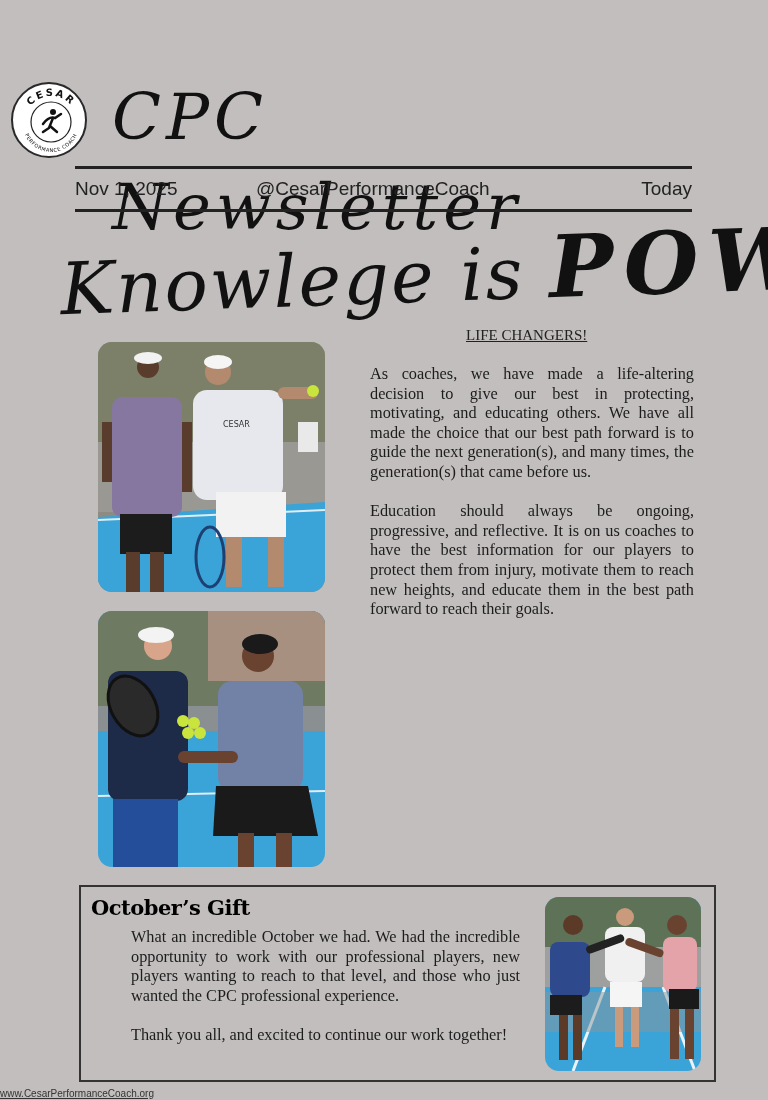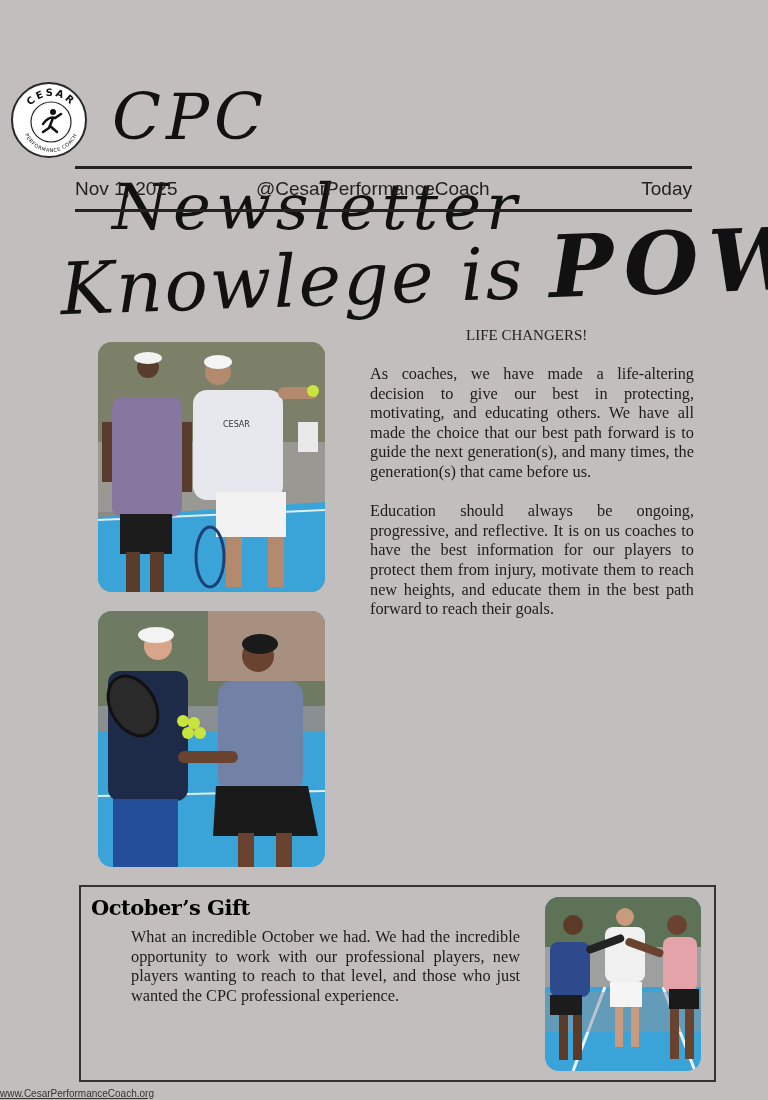--- a/index.html
+++ b/index.html
@@ -21,21 +21,21 @@
   .meta.today { right: 76px; }
 
   .headline { position: absolute; left: 60px; top: 218px; width: 650px; height: 115px; font-family: "DejaVu Serif", serif; font-style: italic; font-size: 72px; line-height: 110px; color: #111; letter-spacing: 2px; white-space: nowrap; transform: rotate(-2deg); }
   .headline .big { font-size: 86px; letter-spacing: 10px; font-weight: bold; }
 
   .photo { position: absolute; left: 98px; width: 227px; border-radius: 14px; overflow: hidden; }
   .photo.p1 { top: 342px; height: 250px; }
   .photo.p2 { top: 611px; height: 256px; }
   .photo.p3 { left: 545px; top: 897px; width: 156px; height: 174px; border-radius: 14px; }
 
-  .section-label { position: absolute; left: 466px; top: 327px; font-family: "Liberation Serif", serif; font-size: 15px; color: #222; }
+  .section-label { position: absolute; left: 466px; top: 327px; font-family: "Liberation Serif", serif; font-size: 15px; color: #222; text-decoration: underline; }
 
   .article { position: absolute; left: 370px; top: 364px; width: 324px; font-family: "Liberation Serif", serif; font-size: 16.3px; line-height: 19.6px; text-align: justify; color: #1c1c1c; }
   .article p { margin-bottom: 19.6px; }
 
   .gift-box { position: absolute; left: 79px; top: 885px; width: 637px; height: 197px; border: 2px solid #333; }
   .gift-title { position: absolute; left: 91px; top: 895px; font-family: "DejaVu Serif", serif; font-weight: bold; font-size: 21px; letter-spacing: -0.5px; color: #000000; }
   .gift-text { position: absolute; left: 91px; top: 927px; width: 429px; font-family: "Liberation Serif", serif; font-size: 16.3px; line-height: 19.6px; text-align: justify; color: #1c1c1c; }
   .gift-text p { margin-bottom: 19.6px; margin-left: 40px; }
 
   .footer-link { position: absolute; left: 0; top: 1088px; font-family: "Liberation Sans", sans-serif; font-size: 10px; color: #333; text-decoration: underline; }
@@ -137,20 +137,21 @@
 <div class="section-label">LIFE CHANGERS!</div>
 <div class="article">
   <p>As coaches, we have made a life-altering decision to give our best in protecting, motivating, and educating others. We have all made the choice that our best path forward is to guide the next generation(s), and many times, the generation(s) that came before us.</p>
   <p>Education should always be ongoing, progressive, and reflective. It is on us coaches to have the best information for our players to protect them from injury, motivate them to reach new heights, and educate them in the best path forward to reach their goals.</p>
 </div>
 
 <div class="gift-box"></div>
 <h2 class="gift-title">October’s Gift</h2>
 <div class="gift-text">
   <p>What an incredible October we had. We had the incredible opportunity to work with our professional players, new players wanting to reach to that level, and those who just wanted the CPC professional experience.</p>
+  <p>Thank you all, and excited to continue our work together!</p>
 </div>
 
 <div class="photo p3">
   <svg width="156" height="174" viewBox="0 0 156 174">
     <rect width="156" height="174" fill="#3aa3d8"></rect>
     <rect width="156" height="55" fill="#5e7258"></rect>
     <rect y="50" width="156" height="40" fill="#9ea0a0"></rect>
     <line x1="60" y1="90" x2="28" y2="174" stroke="#eaf3f8" stroke-width="3"></line>
     <line x1="118" y1="90" x2="150" y2="174" stroke="#eaf3f8" stroke-width="3"></line>
     <rect x="0" y="95" width="156" height="40" fill="#8a959a" opacity="0.5"></rect>

